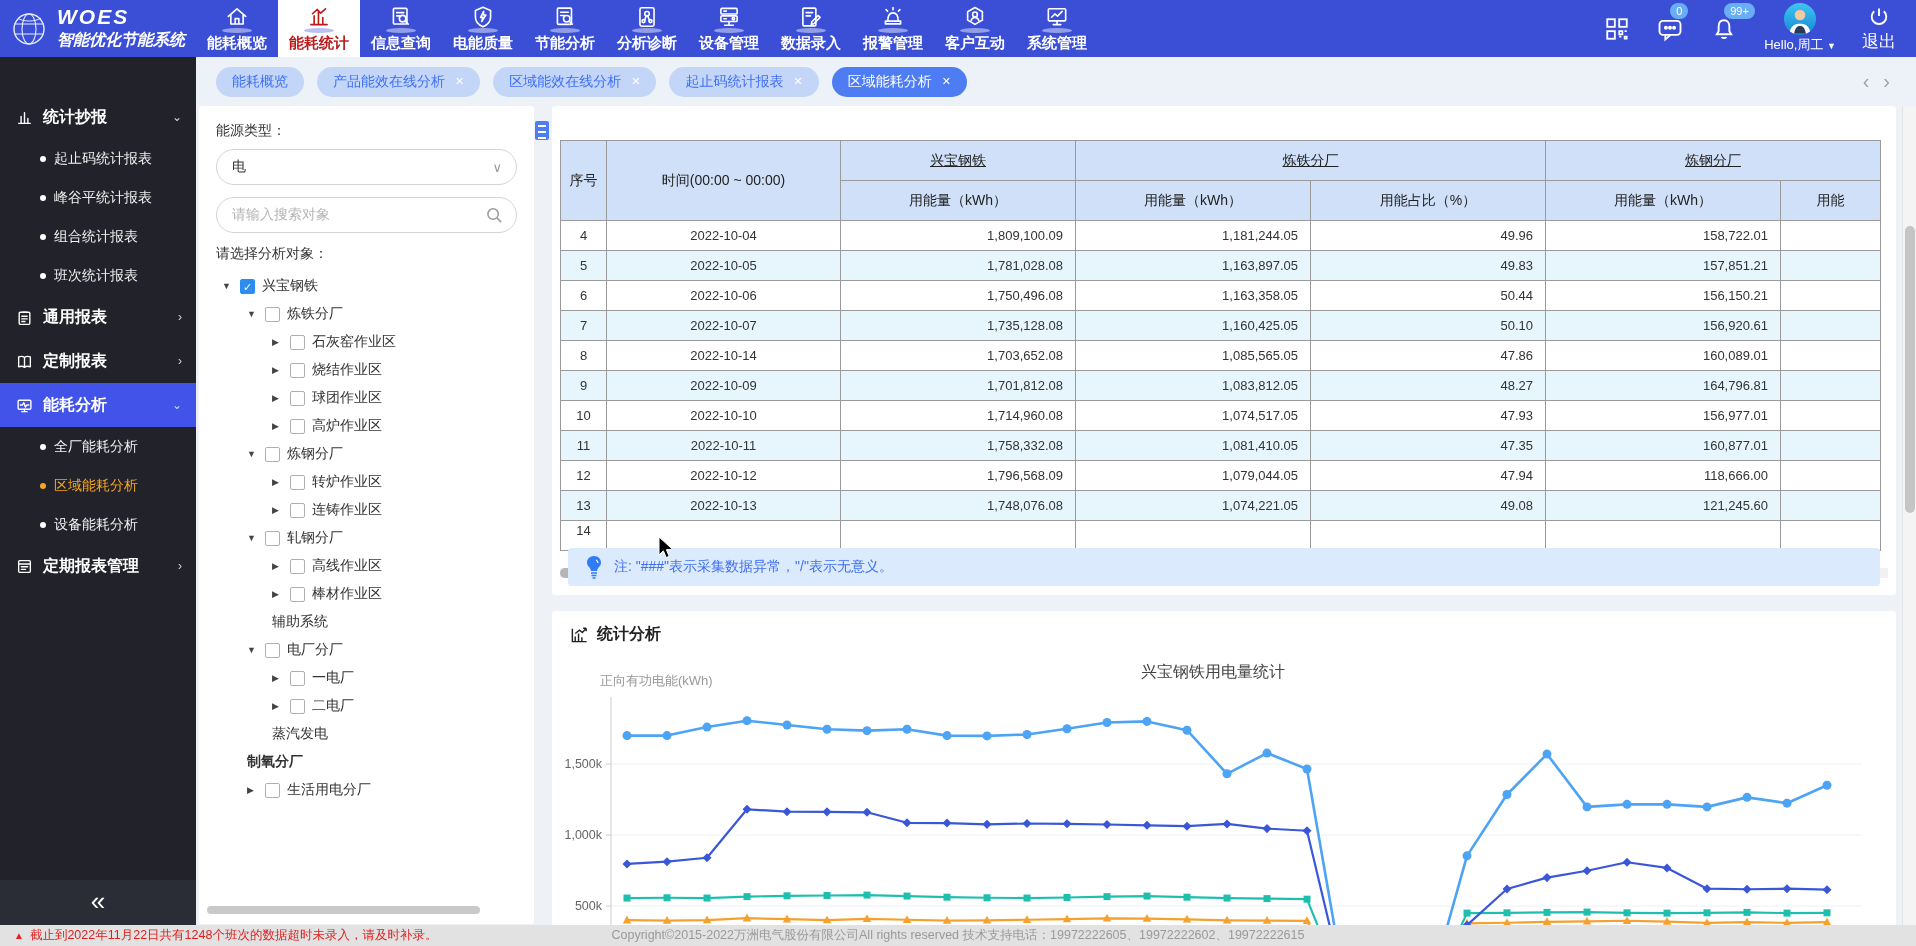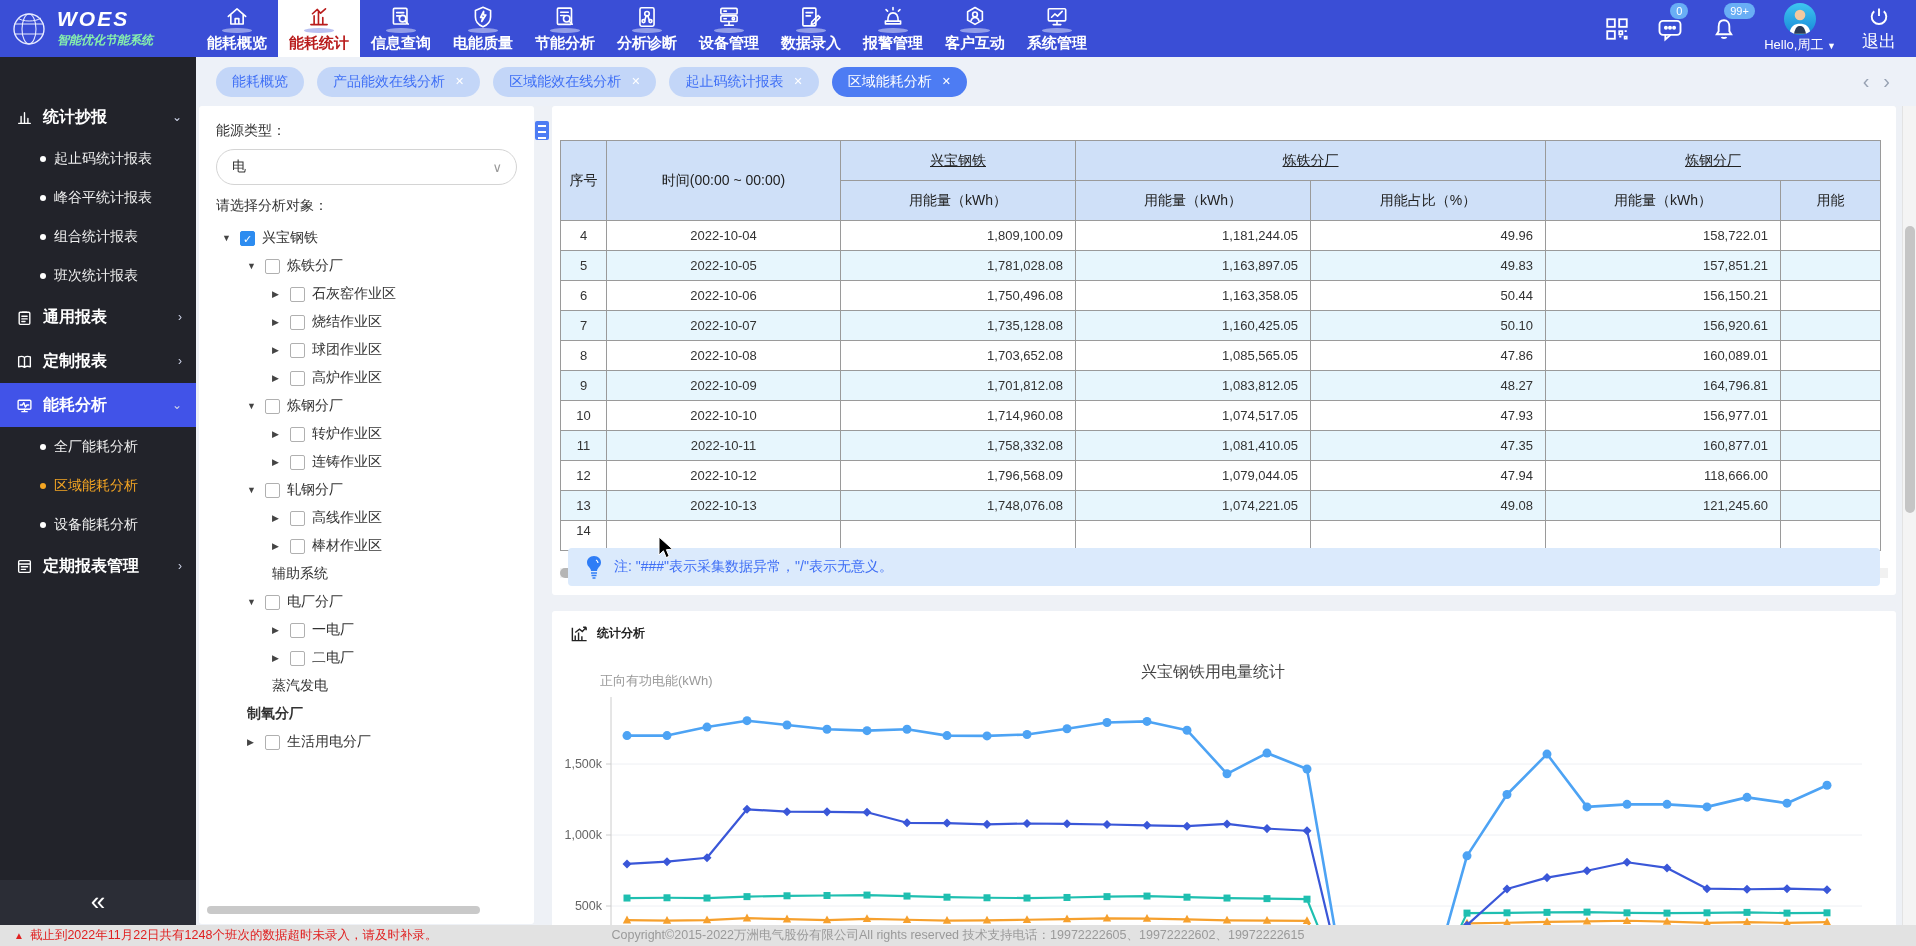--- a/index.html
+++ b/index.html
@@ -3,21 +3,21 @@
 <meta charset="utf-8">
 <style>
   * { margin:0; padding:0; box-sizing:border-box; }
   html,body { width:1916px; height:946px; overflow:hidden; }
   body { position:relative; background:#eef1f6; font-family:"Liberation Sans","DejaVu Sans",sans-serif; }
 
   
   .header { position:absolute; left:0; top:0; width:1916px; height:57px; background:#3a4ed6; display:flex; align-items:stretch; z-index:30; }
   .logo-area { width:196px; display:flex; align-items:center; padding-left:8px; gap:7px; }
   .logo-title { color:#fff; font-size:21px; font-weight:bold; font-style:italic; letter-spacing:2px; line-height:1; }
-  .logo-sub { color:#86efac; font-size:12px; font-weight:bold; font-style:italic; margin-top:3px; white-space:nowrap; }
+  .logo-sub { color:#ffffff; font-size:16px; font-weight:bold; font-style:italic; margin-top:3px; white-space:nowrap; }
   .nav { display:flex; }
   .nav-item { width:82px; text-align:center; color:#fff; cursor:pointer; padding-top:3px; }
   .nav-item.active { background:#fff; color:#b91c1c; }
   .nav-icon { height:30px; display:flex; flex-direction:column; align-items:center; justify-content:flex-end; position:relative; }
   .nav-icon svg { display:block; }
   .nav-plat { width:30px; height:5px; border-radius:50%; background:rgba(255,255,255,.45); margin-top:-2px; }
   .nav-item.active .nav-plat { background:rgba(58,78,214,.35); }
   .nav-label { font-size:15px; font-weight:bold; line-height:20px; white-space:nowrap; }
   .header-right { margin-left:auto; display:flex; align-items:center; gap:26px; padding-right:20px; }
   .hicon { position:relative; color:#fff; display:flex; flex-direction:column; align-items:center; cursor:pointer; }
@@ -75,21 +75,21 @@
   table.data tbody td { height:30px; font-size:13px; color:#333; }
   tbody tr:nth-child(even) td { background:#e7f6fd; }
   td.c { text-align:center; } td.r { text-align:right; padding-right:12px; }
   tr.partial td { height:11px; line-height:20px; vertical-align:top; padding-top:0; padding-bottom:0; }
   .tbl-hscroll-track { position:absolute; left:8px; top:462px; width:1328px; height:10px; background:#f1f1f1; }
   .tbl-hscroll-thumb { position:absolute; left:0; top:0; width:822px; height:10px; border-radius:5px; background:#b5b5b5; cursor:pointer; }
   .note-bar { position:absolute; left:16px; top:442px; width:1312px; height:38px; background:#dbeafc; border-radius:4px; display:flex; align-items:center; gap:10px; padding-left:16px; color:#3f6ff5; font-size:14px; }
 
   
   .stats-card { position:absolute; left:552px; top:611px; width:1344px; height:335px; background:#fff; border-radius:3px; z-index:4; }
-  .stats-header { display:flex; align-items:center; gap:8px; padding:13px 0 0 18px; font-size:12px; font-weight:bold; color:#222; }
+  .stats-header { display:flex; align-items:center; gap:8px; padding:13px 0 0 18px; font-size:16px; font-weight:bold; color:#222; }
   #chart-svg { position:absolute; left:0; top:44px; }
 
   
   .footer { position:absolute; left:0; top:925px; width:1916px; height:21px; background:#e2e2e2; z-index:40; }
   .footer-warning { position:absolute; left:14px; top:0; height:21px; line-height:21px; color:#e02020; font-size:12.5px; display:flex; align-items:center; gap:6px; }
   .footer-warning .tri { font-size:10px; line-height:21px; }
   .footer-copy { position:absolute; left:0; width:100%; text-align:center; line-height:21px; color:#9a9a9a; font-size:12.5px; }
 
   
   .page-scrollbar { position:absolute; right:0; top:106px; width:14px; height:819px; background:#f4f4f4; border-left:1px solid #e3e3e3; z-index:35; }
@@ -373,20 +373,27 @@
       <span>‹</span>
       <span>›</span>
     </div>
   </div>
 
 <div class="filter-card">
   <div class="f-label">能源类型：</div>
   <div class="f-select">
     <span>电</span>
     <span class="f-chev">∨</span>
+  </div>
+  <div class="f-search">
+    <span>请输入搜索对象</span>
+    <svg class="f-mag" width="19" height="19" viewBox="0 0 20 20" fill="none" stroke="#9a9a9a" stroke-width="1.6">
+      <circle cx="8.5" cy="8.5" r="5.5"></circle>
+        <path d="M12.8 12.8 L17 17"></path>
+    </svg>
   </div>
   <div class="f-label">请选择分析对象：</div>
   <div class="tree" id="tree">
       <div class="tree-row" style="padding-left: 6px;">
         <span class="tree-caret">▼</span>
         <span class="tree-cb checked">✓</span>
         <span>兴宝钢铁</span>
       </div>
       <div class="tree-row" style="padding-left: 31px;">
         <span class="tree-caret">▼</span>
@@ -542,21 +549,21 @@
             <td class="c">7</td>
             <td class="c">2022-10-07</td>
             <td class="r">1,735,128.08</td>
             <td class="r">1,160,425.05</td>
             <td class="r">50.10</td>
             <td class="r">156,920.61</td>
             <td class="r"></td>
           </tr>
           <tr>
             <td class="c">8</td>
-            <td class="c">2022-10-08</td>
+            <td class="c">2022-10-14</td>
             <td class="r">1,703,652.08</td>
             <td class="r">1,085,565.05</td>
             <td class="r">47.86</td>
             <td class="r">160,089.01</td>
             <td class="r"></td>
           </tr>
           <tr>
             <td class="c">9</td>
             <td class="c">2022-10-09</td>
             <td class="r">1,701,812.08</td>

